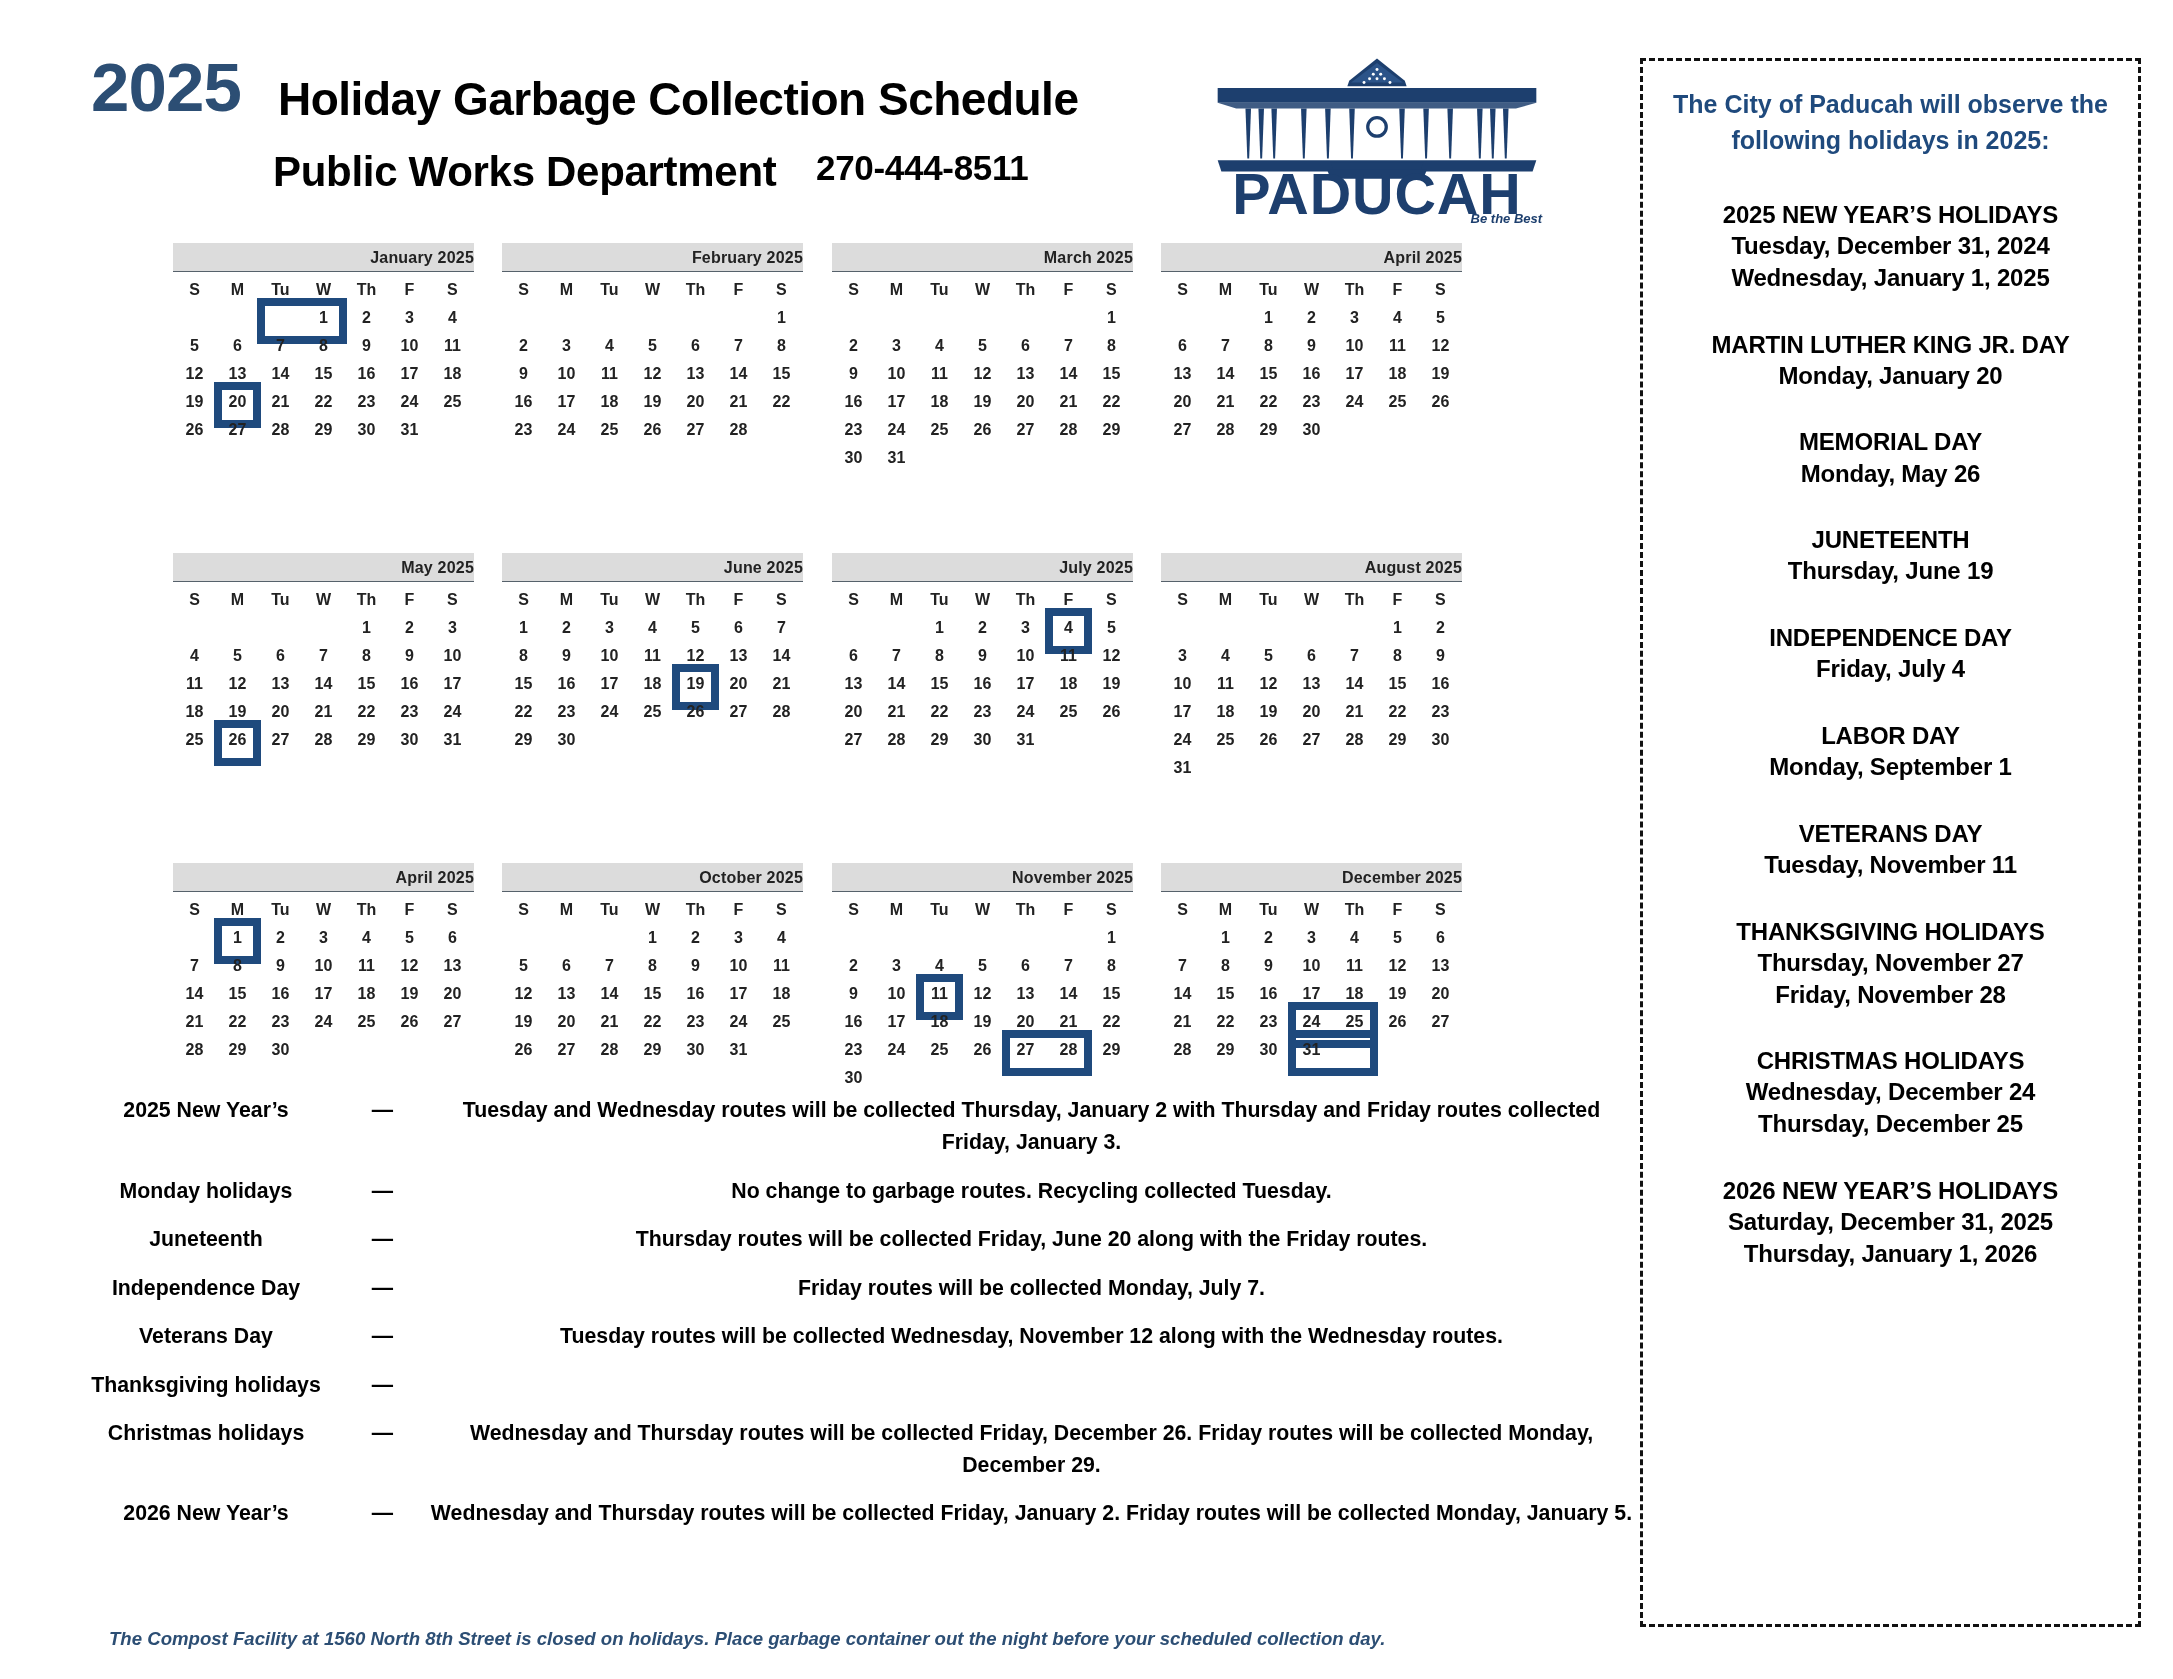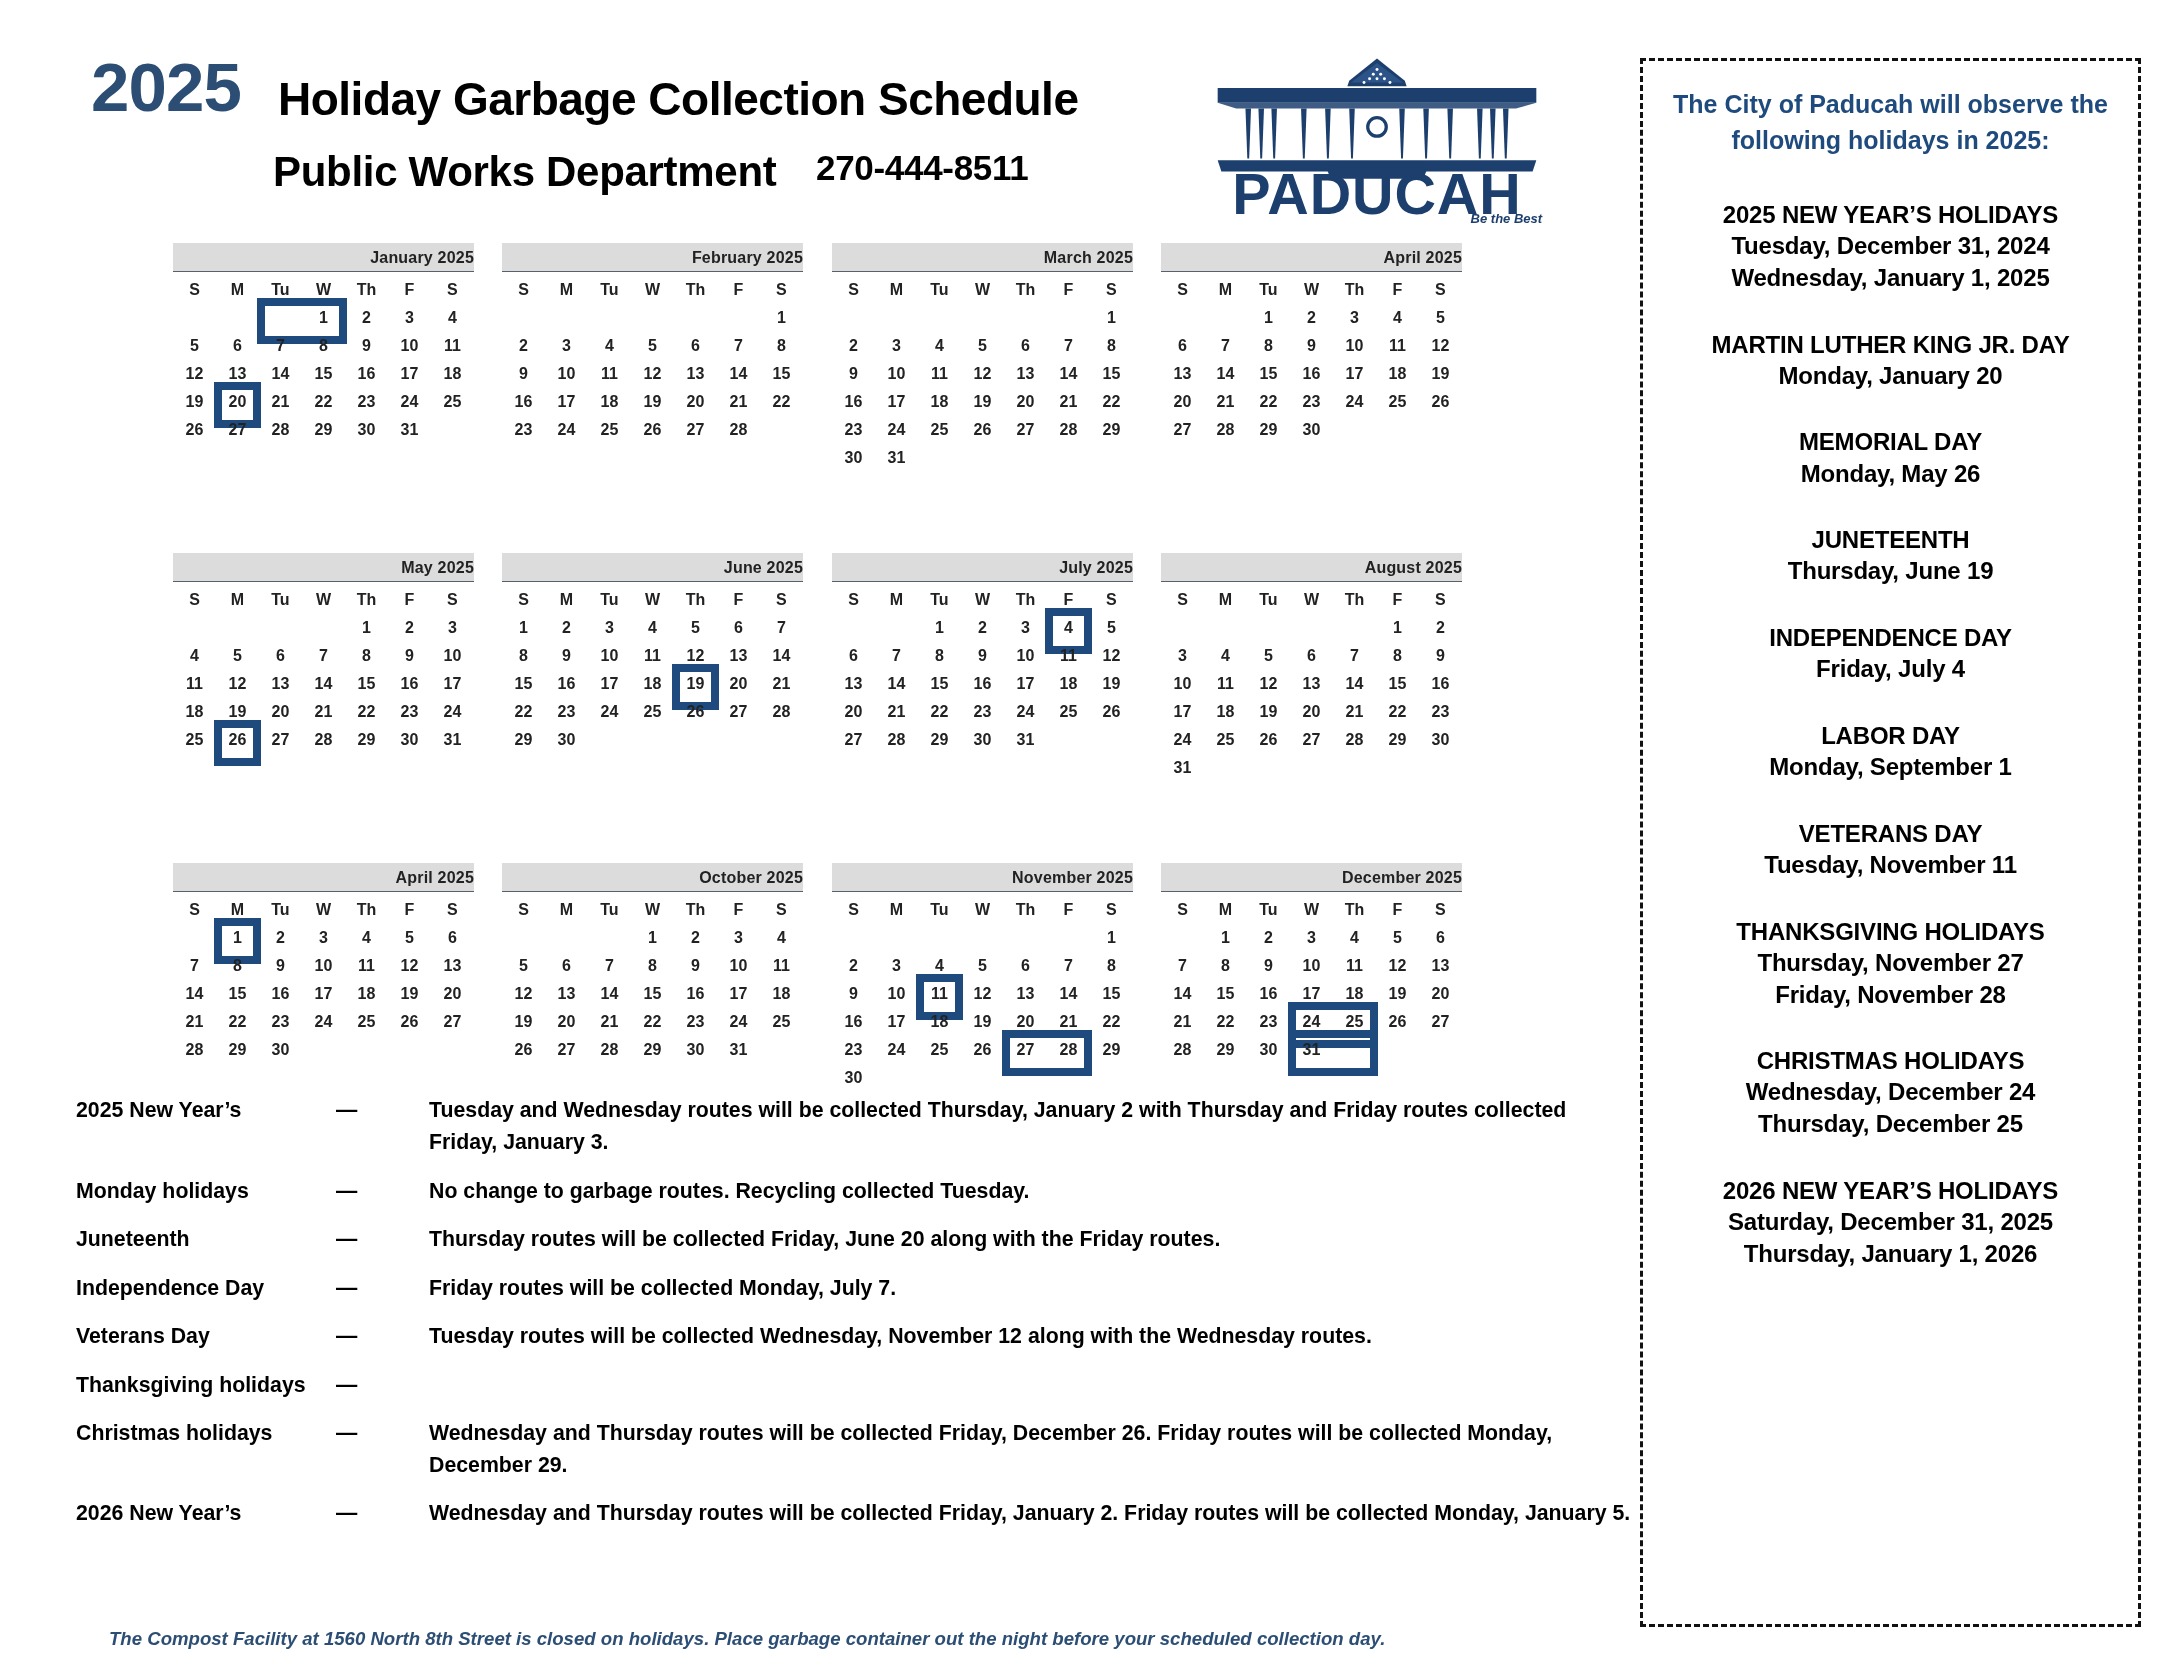--- a/index.html
+++ b/index.html
@@ -43,21 +43,21 @@
     font-size:16px;font-weight:bold;color:#222;padding:0;
   }
   .cal th{font-size:16px;font-weight:bold;color:#222;height:28px;}
   .cal .wrap{position:relative;}
   .hl{
     position:absolute;border:8.3px solid #1f4a7d;background:transparent;
     z-index:1;box-sizing:border-box;
   }
   
   
-  #notes{position:absolute;left:76px;top:1095px;width:1558px;}
+  #notes{position:absolute;left:76px;top:1095px;width:1558px;text-align:center;}
   .note{display:flex;margin-bottom:16.7px;}
   .note .nlabel{width:260px;flex:0 0 260px;font-size:21.3px;font-weight:bold;line-height:1.45;}
   .note .ndash{width:93px;flex:0 0 93px;font-size:21.3px;font-weight:bold;line-height:1.45;}
   .note .ntext{flex:1;font-size:21.3px;font-weight:bold;line-height:1.5;}
   #footnote{
     position:absolute;left:109px;top:1628px;width:1521px;
     font-size:18.6px;font-style:italic;font-weight:bold;color:#2c4e74;
   }
   
   #sidebar{

